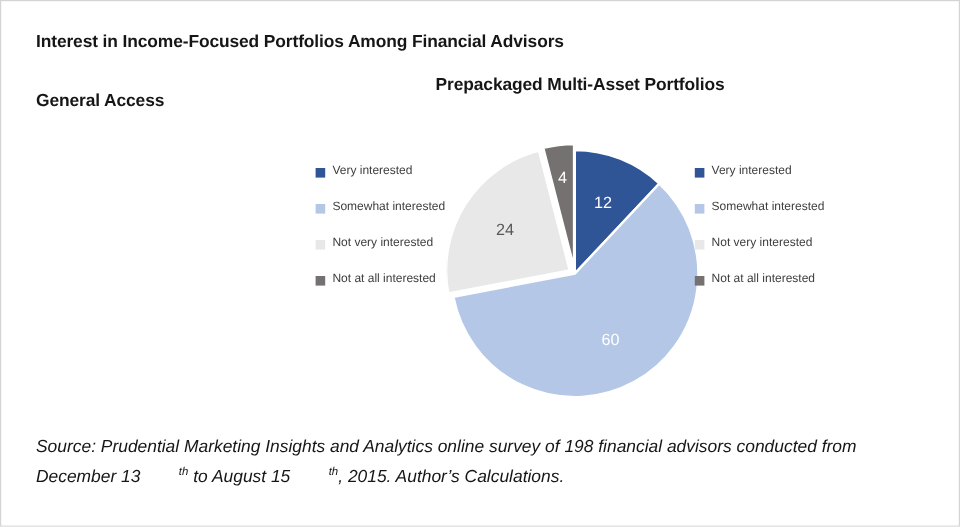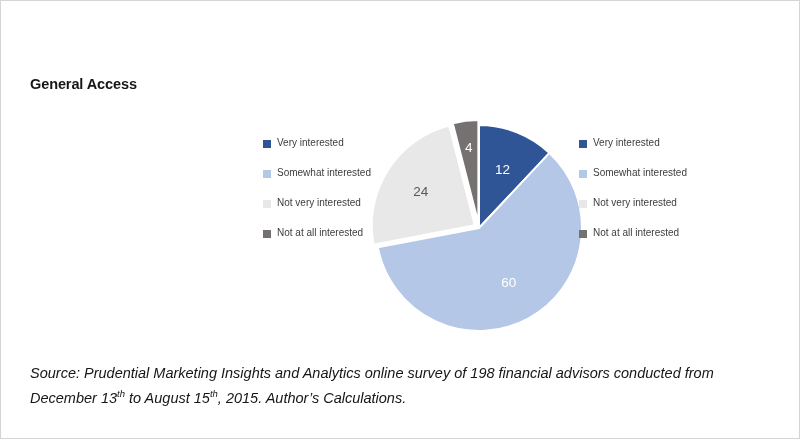--- a/index.html
+++ b/index.html
@@ -90,29 +90,32 @@
     width: 740px;
     font-size: 14.5px;
     font-style: italic;
     line-height: 25px;
     color: #161616;
   }
   .source-note sup {
     font-size: 9.5px;
     vertical-align: super;
     line-height: 0;
+    margin-left: 32px;
   }
 </style>
 </head>
 <body>
 
 <div id="page">
 
+  <div class="main-title">Interest in Income-Focused Portfolios Among Financial Advisors</div>
 
   <div class="panel-title" id="panel-title-left">General Access</div>
+  <div class="panel-title" id="panel-title-right">Prepackaged Multi-Asset Portfolios</div>
 
 
   <div class="pie-wrap" id="pie-right">
     <svg class="pie-svg" viewBox="0 0 218 222">
       <g id="pie-right-slices">
           <path d="M 107 112 L 107.00 9.00 A 103 103 0 0 1 177.51 36.92 Z" fill="#2F5597" stroke="#ffffff" stroke-width="2"></path>
           <path d="M 107 112 L 177.51 36.92 A 103 103 0 1 1 5.82 131.30 Z" fill="#B4C7E7" stroke="#ffffff" stroke-width="2"></path>
           <path d="M 102.77836037248993 109.32086602510502 L 1.60 128.62 A 103 103 0 0 1 77.16 9.56 Z" fill="#E8E8E8" stroke="#ffffff" stroke-width="2"></path>
           <path d="M 106.37333383217847 107.03942649342761 L 80.76 7.28 A 103 103 0 0 1 106.37 4.04 Z" fill="#767171" stroke="#ffffff" stroke-width="2"></path>
         </g>

